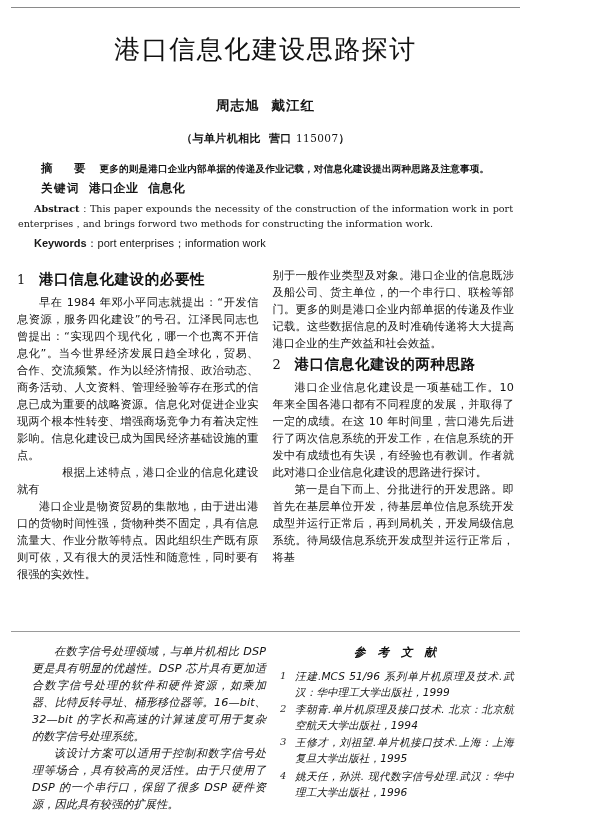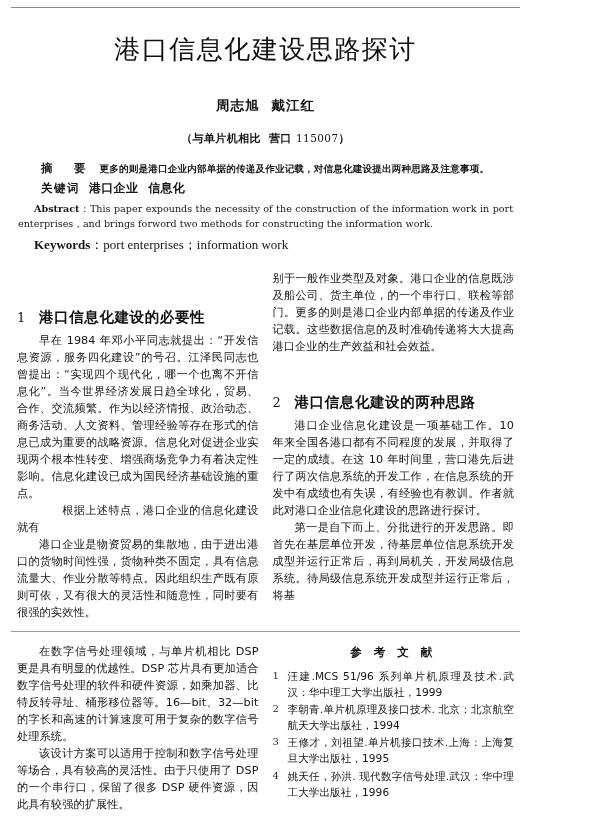--- a/index.html
+++ b/index.html
@@ -106,22 +106,22 @@
     font-family: "DejaVu Serif", "Liberation Serif", serif;
     font-size: 9.6px;
     line-height: 1.55;
     margin-top: 4px;
     text-align: justify;
     text-indent: 16px;
     color: #161616;
   }
   .abs-en b { font-weight: bold; }
   .kw-en {
-    font-family: Liberation Serif, serif;
-    font-size: 13px;
+    font-family: Liberation Sans, sans-serif;
+    font-size: 11px;
     line-height: 1.55;
     margin-top: 3px;
     text-indent: 16px;
     color: #161616;
   }
   .kw-en b { font-weight: bold; }
 
   
   .columns {
     margin-top: 15px;
@@ -141,21 +141,20 @@
     font-size: 13px;
     width: 22px;
     flex: 0 0 22px;
     color: #151515;
   }
   .sec-title {
     font-size: 14.5px;
     font-weight: bold;
     letter-spacing: 0.6px;
     color: #101010;
-    margin-top: 35px;
   }
 
   p.para {
     margin: 0 0 0 0;
     font-size: 11.2px;
     line-height: 1.52;
     text-align: justify;
     text-indent: 22px;
     letter-spacing: 0.1px;
     color: #151515;
@@ -169,25 +168,26 @@
     right: 11px;
     top: 631px;
     height: 0;
     border-top: 1.1px solid #9a9a9a;
   }
 
   
   .footer-columns {
     position: absolute;
     top: 643px;
-    left: 11px;
+    left: 26px;
     right: 11px;
     display: flex;
     gap: 14px;
     padding: 0 6px;
+    font-style: italic;
   }
   .footer-columns .col { width: 285px; }
 
   .refs-title {
     text-align: center;
     font-size: 11.5px;
     font-weight: bold;
     letter-spacing: 4px;
     margin: 2px 0 8px 0;
     color: #111;

